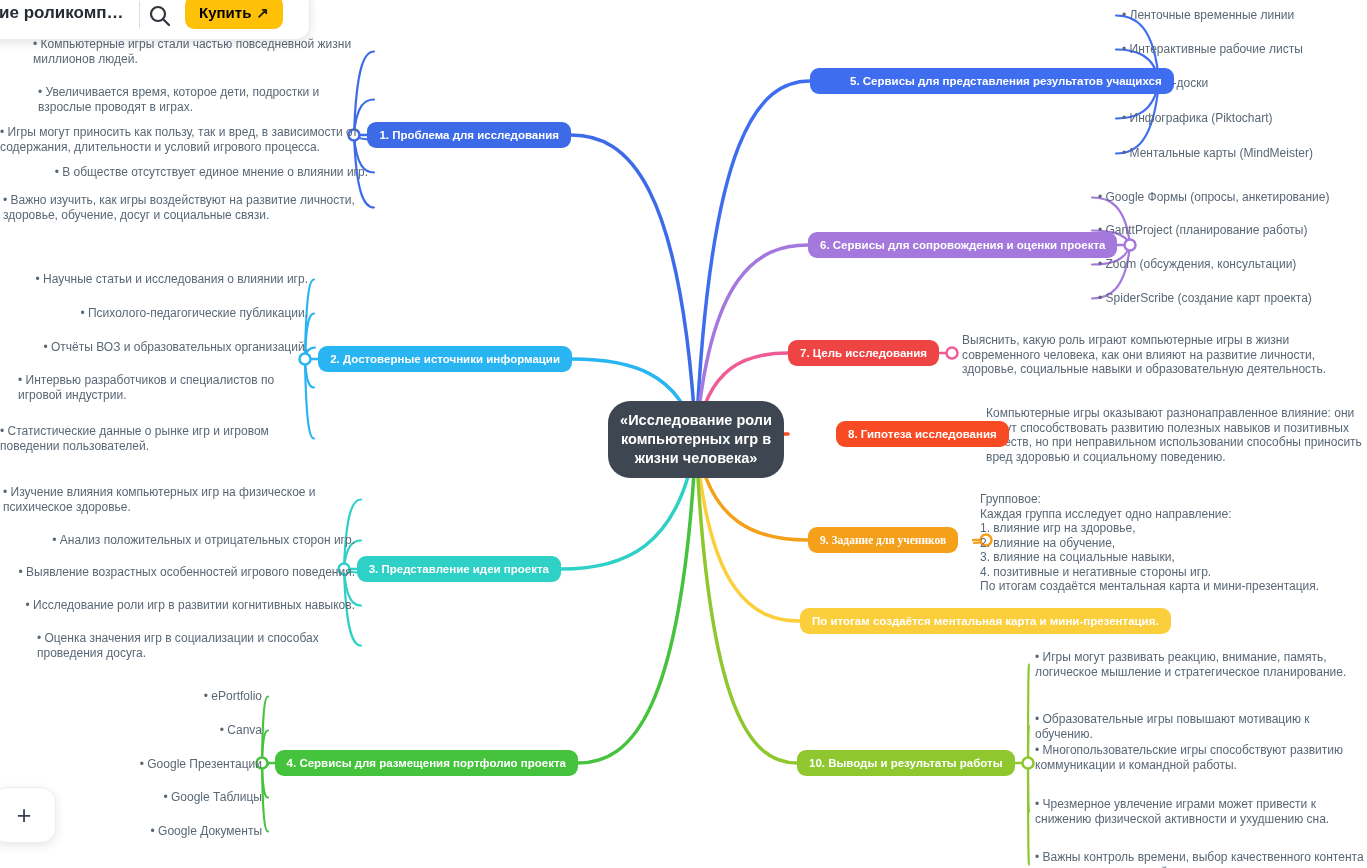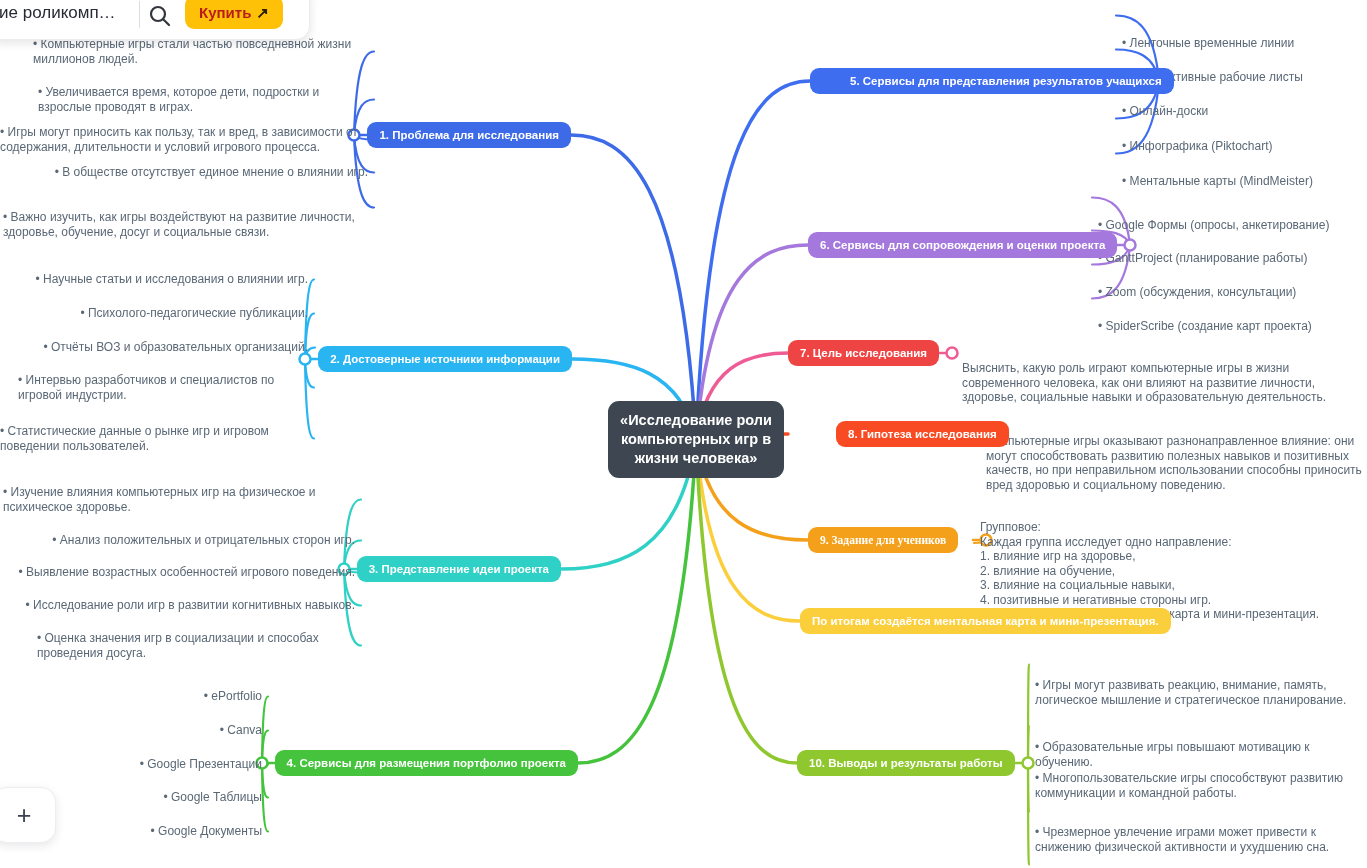--- a/index.html
+++ b/index.html
@@ -15,53 +15,53 @@
     font-size:11.5px;
     font-weight:bold;
     white-space:nowrap;
     z-index:3;
     box-sizing:border-box;
     cursor:pointer;
   }
   #center-node{
     position:absolute;
     left:608px;top:401px;width:176px;
-    border-radius:11px;
+    border-radius:22px;
     color:#fff;
     font-size:14.5px;
     font-weight:bold;
     line-height:1.32;
     text-align:center;
     padding:10px 6px;
     z-index:4;
     box-sizing:border-box;
     cursor:pointer;
   }
   .child{
     position:absolute;
     font-size:12px;
     line-height:14.5px;
     color:#5A6876;
     white-space:pre-line;
     z-index:2;
     cursor:pointer;
   }
-  .child.r{text-align:left;margin-top:28px;}
+  .child.r{text-align:left;}
   .child.l{text-align:left;}
 
   
   #toolbar{
     position:absolute;left:-14px;top:-16px;width:322px;height:54px;
     background:#fff;border:1px solid #ececf0;border-radius:14px;
     box-shadow:0 3px 10px rgba(30,30,50,.12);
     z-index:10;
   }
   #toolbar-title{
     position:absolute;left:12px;top:18px;
-    font-size:17px;font-weight:normal;color:#262A33;white-space:nowrap;cursor:pointer;
+    font-size:17px;font-weight:bold;color:#262A33;white-space:nowrap;cursor:pointer;
   }
   #toolbar-divider{position:absolute;left:152px;top:16px;width:1px;height:27px;background:#dcdce2;}
   #search-btn{position:absolute;left:160px;top:18px;width:26px;height:26px;cursor:pointer;}
   #buy-btn{
     position:absolute;left:198px;top:11px;height:33px;padding:0 14px;
     border:none;border-radius:9px;cursor:pointer;
     font-family:"Liberation Sans",sans-serif;
     font-size:15px;font-weight:bold;
     display:flex;align-items:center;gap:5px;
   }
@@ -161,21 +161,21 @@
   <div class="bnode" style="left: 788px; top: 340px; background: #ef4444;">7. Цель исследования</div>
   <div class="bnode" style="left: 788px; top: 421px; background: rgb(249, 75, 35); margin-left: 48px;">8. Гипотеза исследования</div>
   <div class="bnode" style="left: 808px; top: 527px; background: rgb(245, 160, 27); font-family: Liberation Serif, serif;">9. Задание для учеников</div>
   <div class="bnode" style="left: 800px; top: 608px; background: rgb(251, 206, 60);">По итогам создаётся ментальная карта и мини-презентация.</div>
   <div class="bnode" style="left: 797px; top: 750px; background: rgb(143, 199, 46);">10. Выводы и результаты работы</div>
 
   <div class="child l" style="right:999px;top:37px;max-width:335px">• Компьютерные игры стали частью повседневной жизни миллионов людей.</div>
   <div class="child l" style="right:999px;top:85px;max-width:330px">• Увеличивается время, которое дети, подростки и взрослые проводят в играх.</div>
   <div class="child l" style="right:999px;top:125px;max-width:376px">• Игры могут приносить как пользу, так и вред, в зависимости от содержания, длительности и условий игрового процесса.</div>
   <div class="child l" style="right:999px;top:165px">• В обществе отсутствует единое мнение о влиянии игр.</div>
-  <div class="child l" style="right:999px;top:210px;max-width:365px">• Важно изучить, как игры воздействуют на развитие личности, здоровье, обучение, досуг и социальные связи.</div>
+  <div class="child l" style="right:999px;top:193px;max-width:365px">• Важно изучить, как игры воздействуют на развитие личности, здоровье, обучение, досуг и социальные связи.</div>
 
   <div class="child l" style="right:1059px;top:272px">• Научные статьи и исследования о влиянии игр.</div>
   <div class="child l" style="right:1059px;top:306px">• Психолого-педагогические публикации.</div>
   <div class="child l" style="right:1059px;top:340px">• Отчёты ВОЗ и образовательных организаций.</div>
   <div class="child l" style="right:1059px;top:424px;max-width:312px">• Статистические данные о рынке игр и игровом поведении пользователей.</div>
   <div class="child l" style="right:1059px;top:373px;max-width:290px">• Интервью разработчиков и специалистов по игровой индустрии.</div>
 
   <div class="child l" style="right:1012px;top:485px;max-width:352px">• Изучение влияния компьютерных игр на физическое и психическое здоровье.</div>
   <div class="child l" style="right:1012px;top:533px">• Анализ положительных и отрицательных сторон игр.</div>
   <div class="child l" style="right:1012px;top:565px">• Выявление возрастных особенностей игрового поведения.</div>
@@ -218,21 +218,21 @@
   <div id="toolbar">
     <div id="toolbar-title">ие роликомп…</div>
     <div id="toolbar-divider"></div>
     <div id="search-btn">
       <svg width="26" height="26" viewBox="0 0 26 26">
         <circle cx="11" cy="11" r="7" fill="none" stroke="#33363e" stroke-width="2.2"></circle>
         <line x1="16.2" y1="16.2" x2="22" y2="22" stroke="#33363e" stroke-width="2.2" stroke-linecap="round"></line>
       </svg>
     </div>
     <button id="buy-btn" style="background: rgb(255, 193, 7);">
-      <span style="color: #b91c1c;">Купить</span>
+      <span style="color: #000000;">Купить</span>
       <span style="color: rgb(43, 32, 0);">↗</span>
     </button>
   </div>
 
   <div id="add-btn">
     <span>+</span>
   </div>
 </div>
 
 </body></html>

